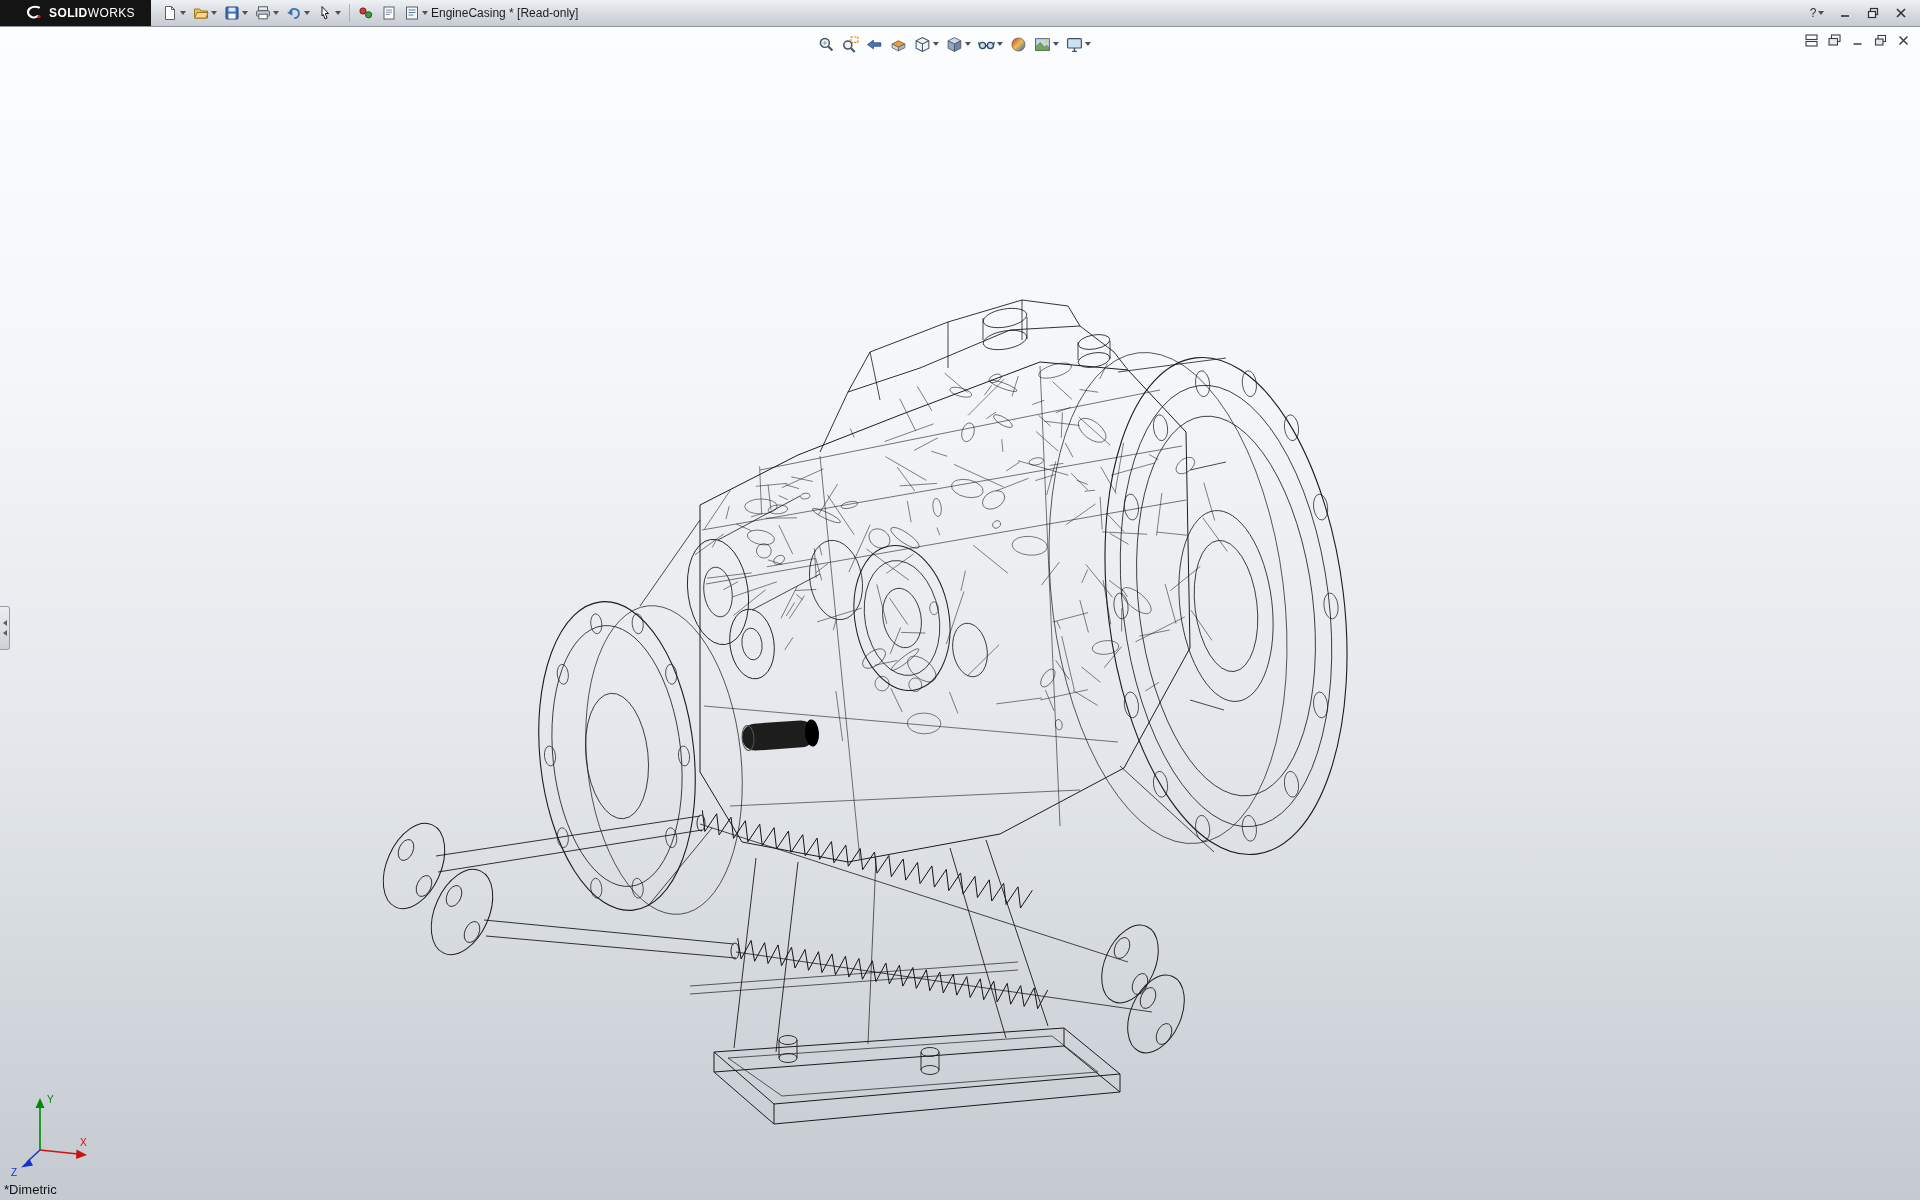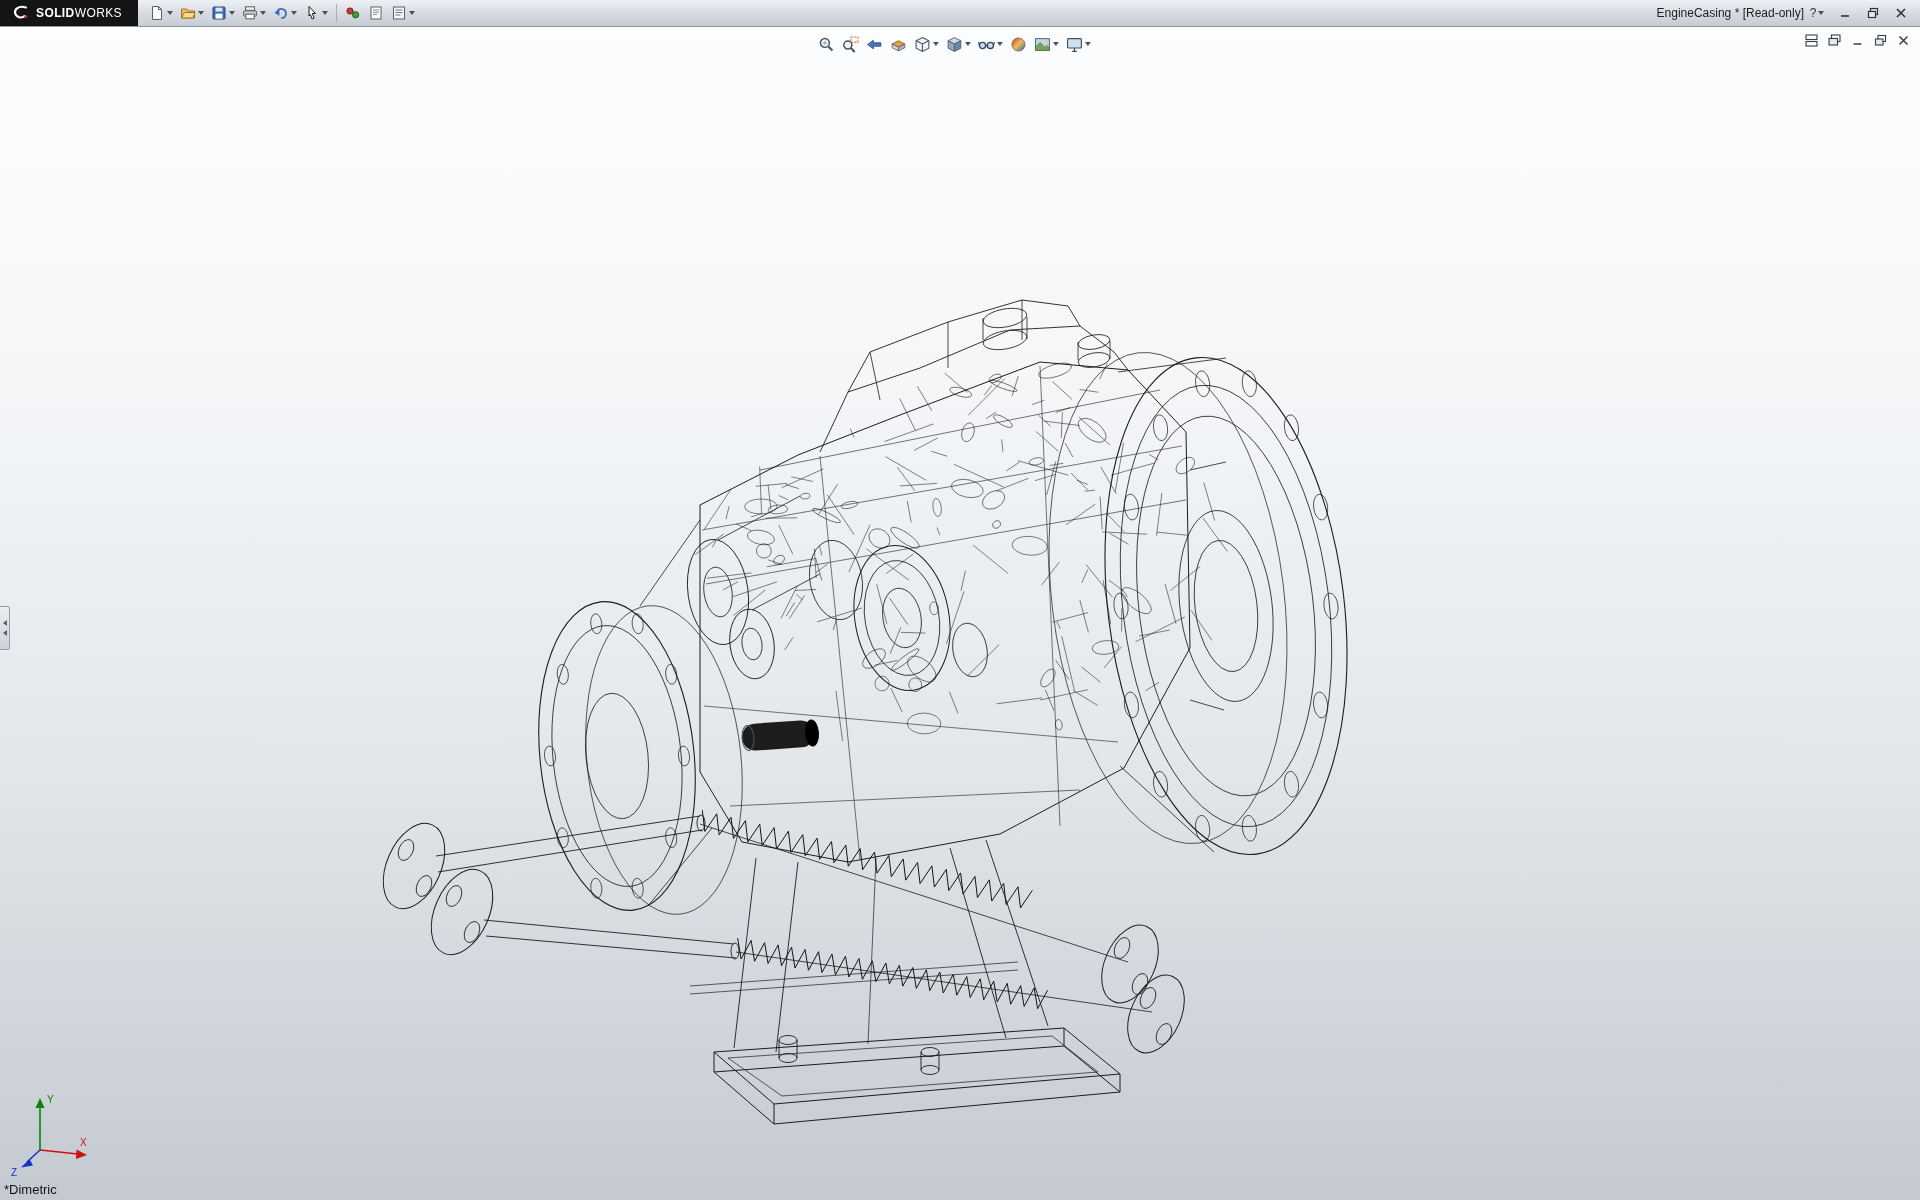--- a/index.html
+++ b/index.html
@@ -1,30 +1,30 @@
 <!DOCTYPE html>
 <html><head>
 <meta charset="utf-8">
 <style>
   *{margin:0;padding:0;box-sizing:border-box}
   html,body{width:1920px;height:1200px;overflow:hidden;font-family:"Liberation Sans",sans-serif;background:#fff}
 
   
   .titlebar{position:absolute;top:0;left:0;right:0;height:27px;display:flex;align-items:stretch;
     background:linear-gradient(#eef1f4,#d6dae0 55%,#c7cbd2);border-bottom:1px solid #8f959d;z-index:20}
-  .logo{display:flex;align-items:center;gap:6px;background:#141414;padding:0 16px 0 12px;color:#fff;
+  .logo{display:flex;align-items:center;gap:6px;background:#141414;padding:0 16px 0 25px;color:#fff;
     font-size:12px;letter-spacing:.4px;white-space:nowrap}
   .logo .brand-b{font-weight:bold}
   .qat{display:flex;align-items:center;padding-left:8px;gap:1px}
   .tbtn{display:flex;align-items:center;height:23px;padding:0 3px;border-radius:2px;cursor:default}
   .tbtn svg{display:block}
   .caret{width:0;height:0;border-left:3px solid transparent;border-right:3px solid transparent;
     border-top:4px solid #4c5158;margin-left:2px}
   .sep{width:1px;height:18px;background:#aab0b8;margin:0 4px}
-  .wtitle{flex:1;text-align:right;font-size:12px;color:#1b1d20;line-height:26px;white-space:nowrap;overflow:hidden}
+  .wtitle{flex:1;text-align:left;font-size:12px;color:#1b1d20;line-height:26px;white-space:nowrap;overflow:hidden}
   .wincontrols{display:flex;align-items:center;gap:2px;padding-right:6px}
   .wbtn{min-width:26px;height:21px;display:flex;align-items:center;justify-content:center;color:#2e3338;
     font-size:12px;border-radius:2px}
   .wbtn svg{display:block}
 
   
   .viewport{position:absolute;top:27px;left:0;right:0;bottom:0;
     background:linear-gradient(180deg,#fcfdfe 0%,#f4f6f8 30%,#e3e7eb 62%,#c5cad1 100%)}
   #model{position:absolute;top:0;left:0}
 

